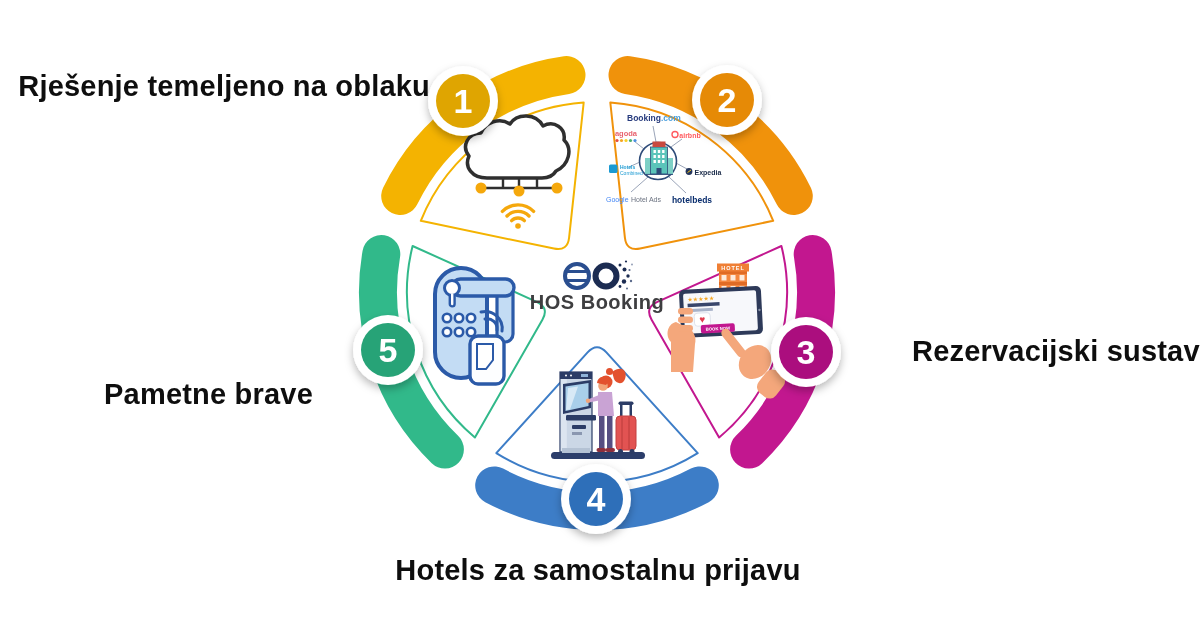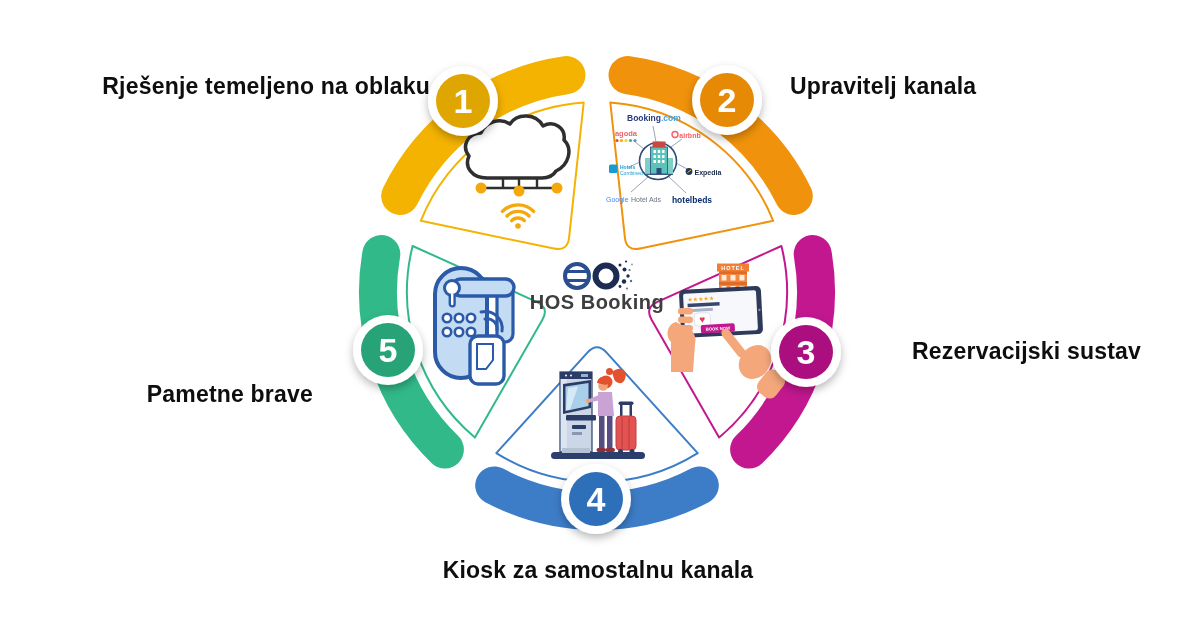--- a/index.html
+++ b/index.html
@@ -2,21 +2,21 @@
 <html><head>
 <meta charset="utf-8">
 <style>
   html,body{margin:0;padding:0;background:#fff;}
   .stage{
     position:relative;width:1200px;height:628px;background:#ffffff;overflow:hidden;
     font-family:"Liberation Sans", sans-serif;
   }
   .stage svg{position:absolute;left:0;top:0;}
   .seg-label{
-    position:absolute;font-size:23px;font-weight:bold;color:#0e0e0e;
+    position:absolute;font-size:29px;font-weight:bold;color:#0e0e0e;
     line-height:30px;white-space:nowrap;letter-spacing:0.2px;
   }
   .label-1{top:71px;right:770px;text-align:right;}
   .label-2{top:71px;left:790px;}
   .label-3{top:336px;left:868px;margin-left:44px;}
   .label-4{top:555px;left:598px;transform:translateX(-50%);}
   .label-5{top:336px;right:887px;text-align:right;margin-top:43px;}
   .svgtext{font-family:"Liberation Sans", sans-serif;}
 </style>
 </head>
@@ -256,18 +256,17 @@
     <text class="svgtext" x="596" y="511" text-anchor="middle" font-size="34" font-weight="bold" fill="#ffffff">4</text>
   </g>
   <g>
     <circle cx="388" cy="350" r="35" fill="#ffffff" filter="url(#bshadow)"></circle>
     <circle cx="388" cy="350" r="27" fill="#27A377"></circle>
     <text class="svgtext" x="388" y="362" text-anchor="middle" font-size="34" font-weight="bold" fill="#ffffff">5</text>
   </g>
 </svg>
 
 <div class="seg-label label-1">Rješenje temeljeno na oblaku</div>
-<div class="seg-label label-2">Upravitelj kanala</div>
 <div class="seg-label label-3">Rezervacijski sustav</div>
-<div class="seg-label label-4">Kiosk za samostalnu kanala</div>
+<div class="seg-label label-4">Hotels za samostalnu prijavu</div>
 <div class="seg-label label-5">Pametne brave</div>
 
 </div>
 
 </body></html>

